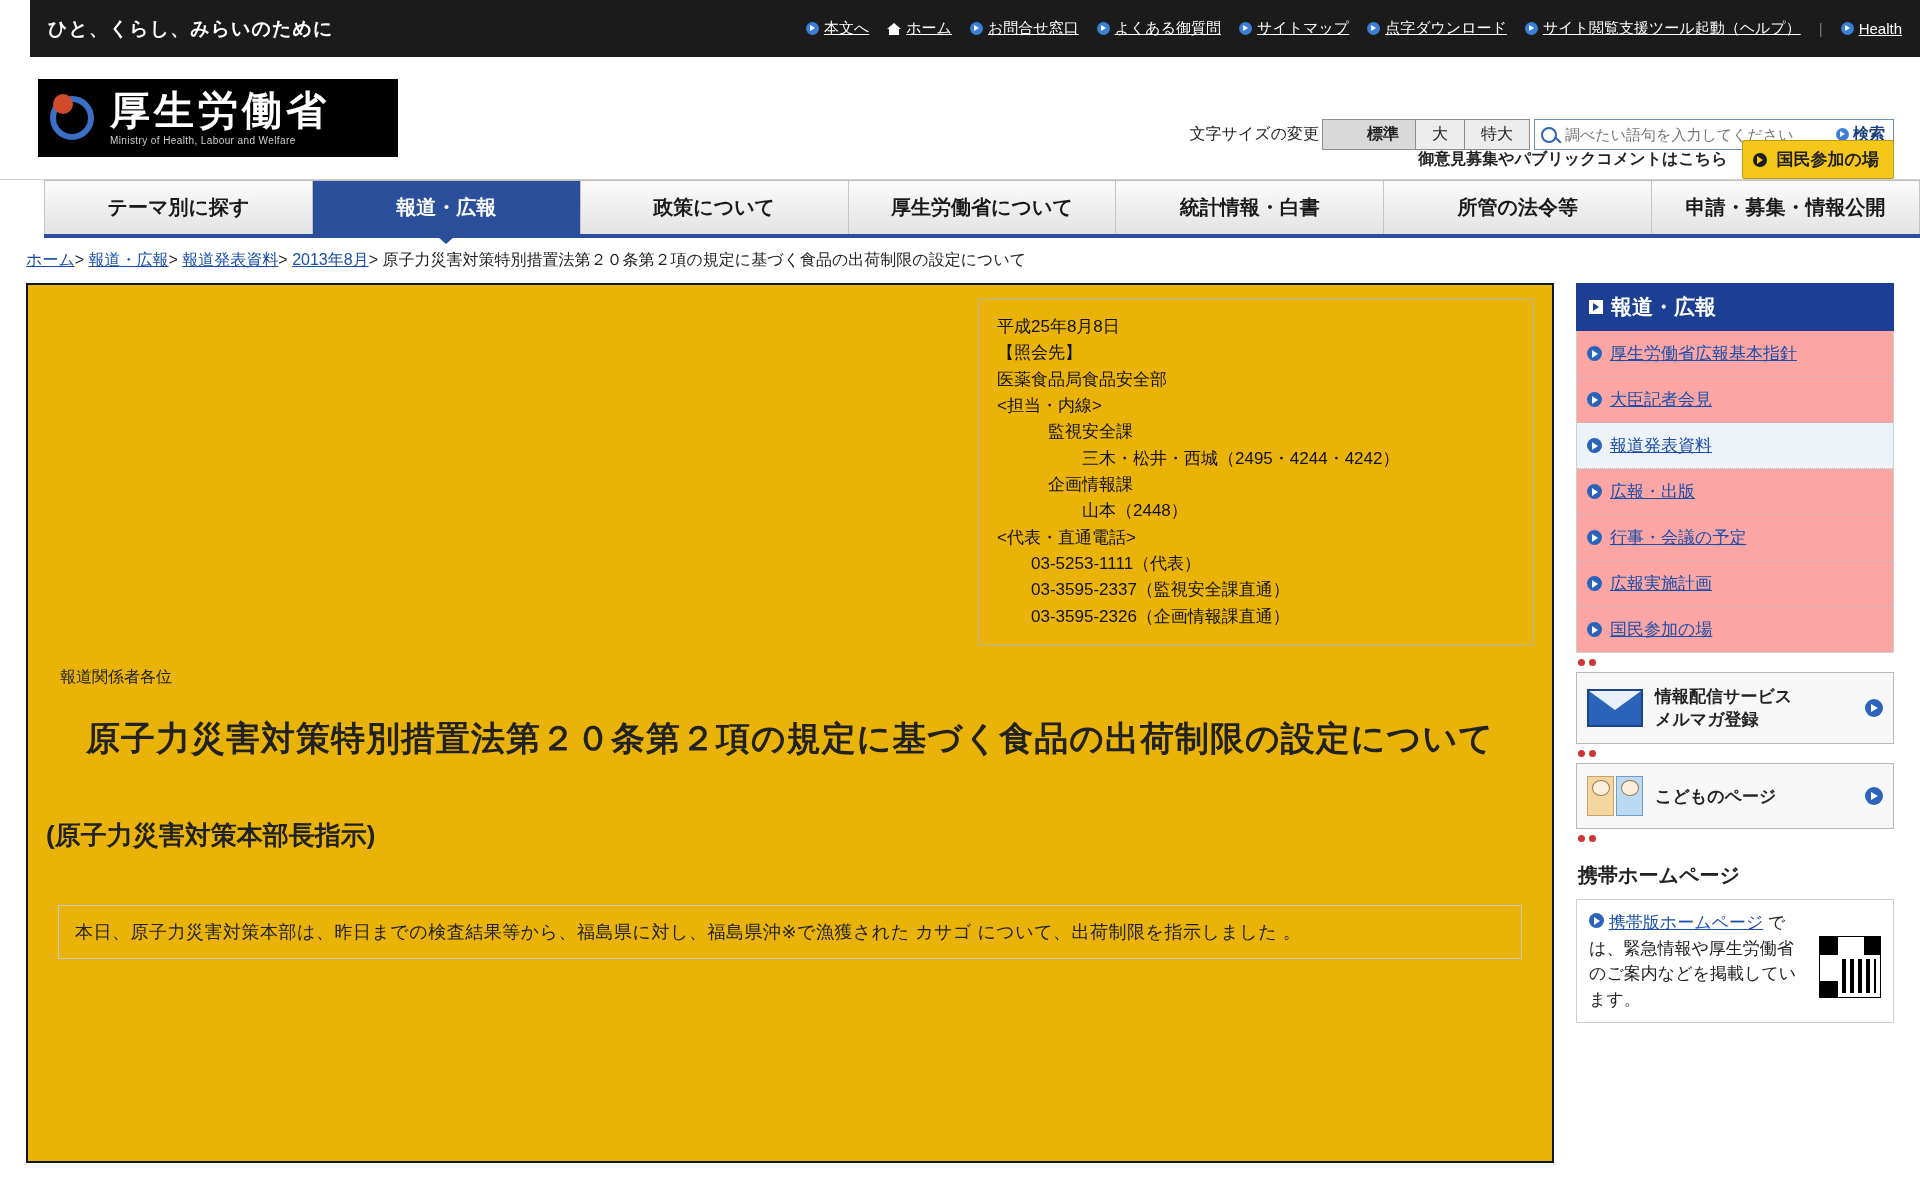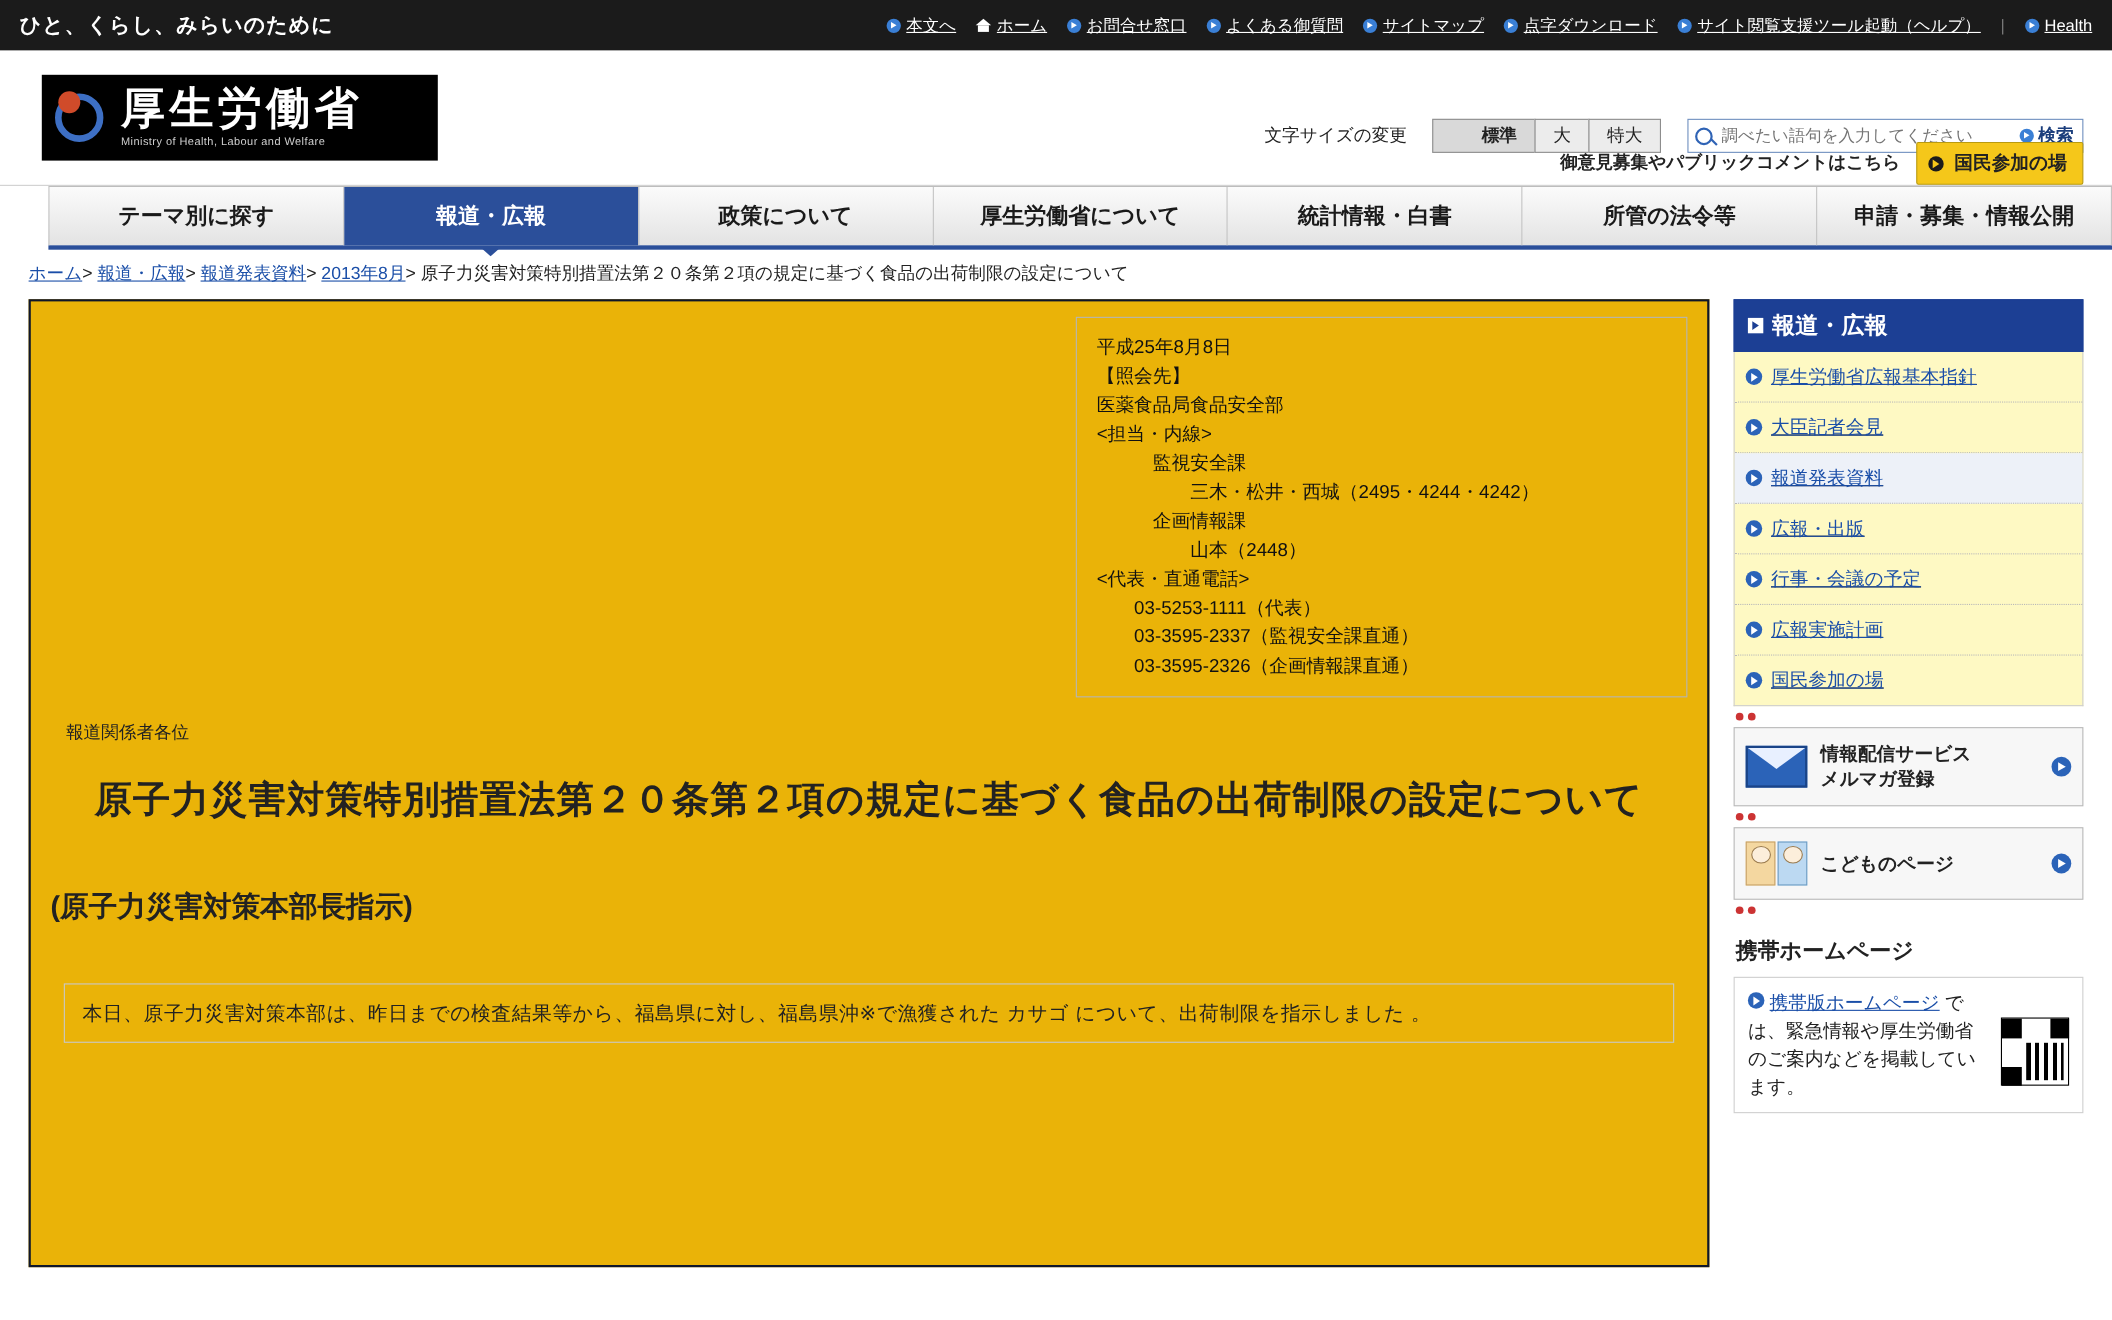--- a/index.html
+++ b/index.html
@@ -7,28 +7,29 @@
     margin: 0; padding: 0;
     width: 1920px; height: 1200px;
     background: #ffffff;
     font-family: "Liberation Sans", "DejaVu Sans", sans-serif;
     color: #222;
   }
   a { color: #1a4ea8; }
 
   
   .topbar {
-    height: 46px;
+    height: 57px;
     background: #1b1b1b;
     color: #ffffff;
     display: flex;
     align-items: center;
     padding: 0 18px;
     font-size: 17px;
     font-weight: bold;
+    margin-left: 30px;
   }
   .topbar .slogan { letter-spacing: 1px; font-size: 19px; }
   .topbar .links {
     margin-left: auto;
     display: flex;
     align-items: center;
     gap: 18px;
     font-weight: normal;
     font-size: 15px;
   }
@@ -87,21 +88,21 @@
     color: #ffffff; font-size: 40px; font-weight: bold; letter-spacing: 4px;
     font-family: "DejaVu Sans", sans-serif; line-height: 1;
   }
   .logo .en {
     color: #cfcfcf; font-size: 10px; letter-spacing: .4px; margin-top: 5px;
   }
   .logo-txtwrap { display: flex; flex-direction: column; justify-content: center; }
 
   .hdr-right {
     position: absolute; right: 26px; top: 62px;
-    display: flex; align-items: center; gap: 24px; font-size: 16px;
+    display: flex; align-items: center; gap: 4px; font-size: 16px;
   }
   .size-label { color: #222; }
   .size-btns { display: flex; }
   .size-btn {
     border: 1px solid #8d8d8d; background: #ececec;
     padding: 4px 16px; font-size: 16px; color: #222; margin-left: -1px;
   }
   .size-btn.on { background: #d9d9d9; font-weight: bold; padding-left: 44px; }
   .searchbox {
     display: flex; align-items: center;
@@ -202,21 +203,21 @@
     padding: 9px 12px; display: flex; align-items: center; gap: 8px;
     border: 1px solid #1c3f94;
   }
   .side-head .sq {
     width: 14px; height: 14px; background: #ffffff; position: relative; flex: none;
   }
   .side-head .sq::after {
     content: ""; position: absolute; left: 4px; top: 3px;
     border-left: 6px solid #1c3f94; border-top: 4px solid transparent; border-bottom: 4px solid transparent;
   }
-  .side-list { border: 1px solid #cfcfcf; border-top: 0; background: #fef9c3; text-decoration: underline; }
+  .side-list { border: 1px solid #cfcfcf; border-top: 0; background: #fca5a5; }
   .side-li {
     display: flex; align-items: center; gap: 8px;
     padding: 11px 10px; border-bottom: 1px dotted #b9b9b9; font-size: 17px;
   }
   .side-li:last-child { border-bottom: 0; }
   .side-li.current { background: #edf1f8; }
   .side-li a { color: #1a4ea8; }
   .dots { display: flex; gap: 4px; padding: 6px 2px; }
   .dots span { width: 7px; height: 7px; border-radius: 50%; background: #c33; }
   .dots span:nth-child(2) { background: #c33; }

